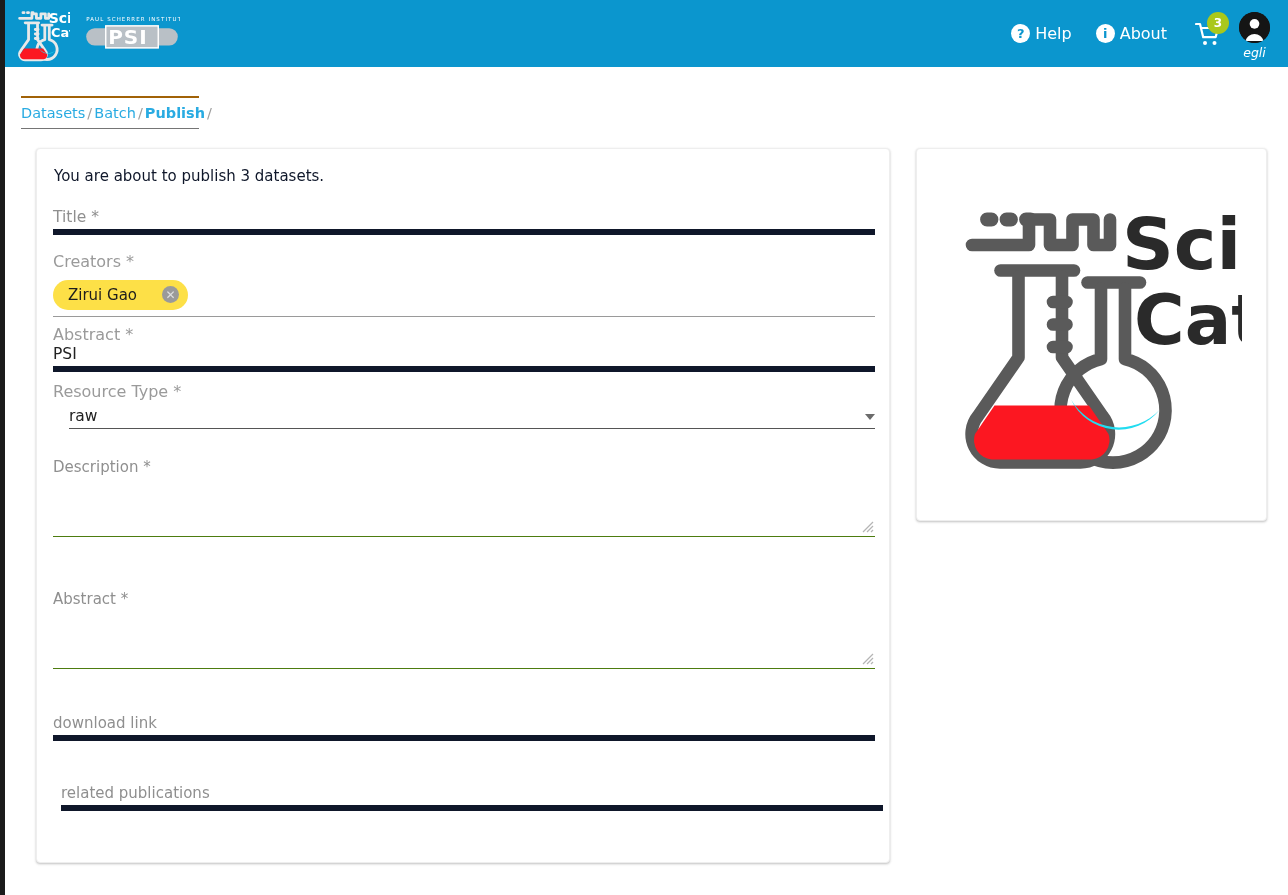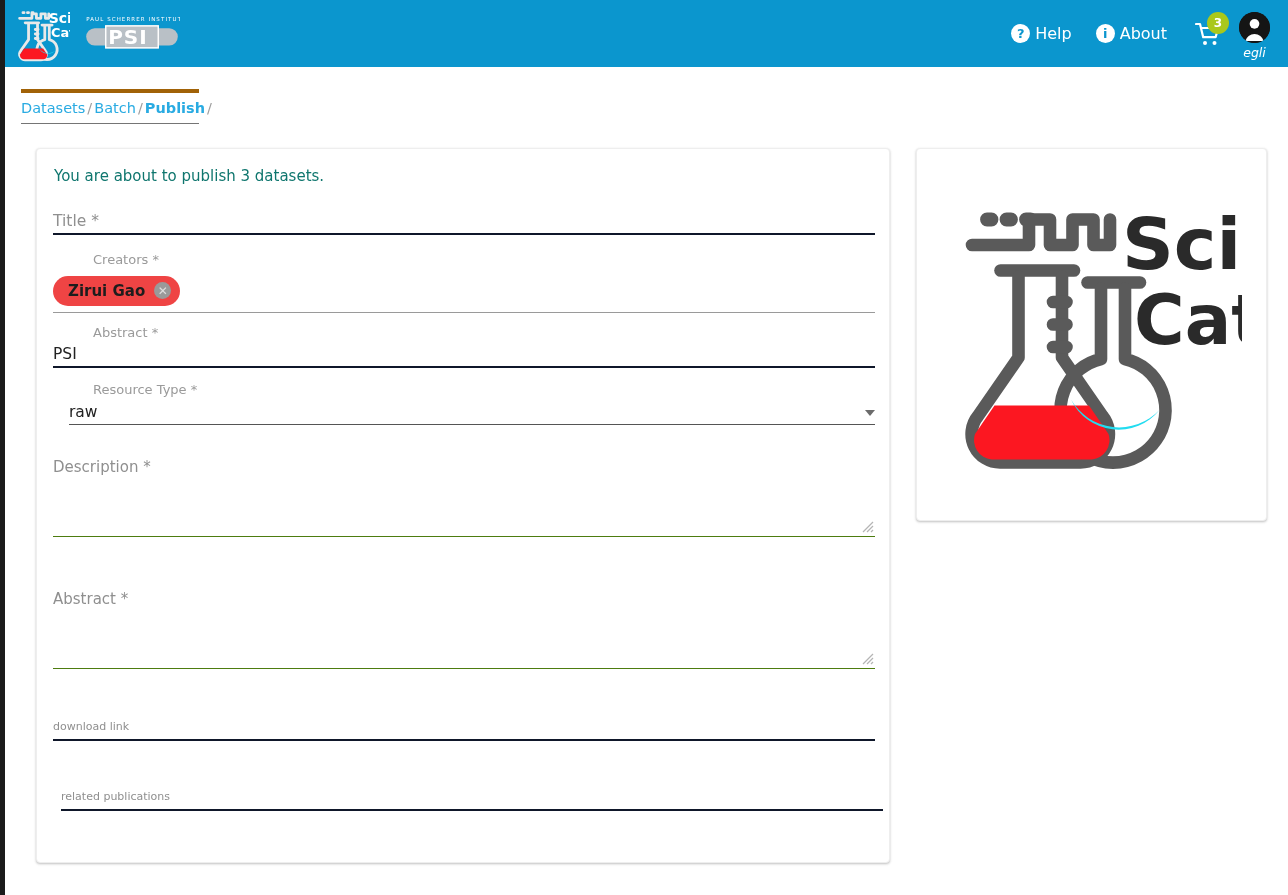--- a/index.html
+++ b/index.html
@@ -67,23 +67,23 @@
   #avatar {
     width: 31px; height: 31px; border-radius: 50%;
     background: #151515;
     display: flex; align-items: center; justify-content: center;
     overflow: hidden;
   }
   #username { color: #ffffff; font-size: 12.5px; margin-top: 2px; font-style: italic; }
 
   
   #breadcrumb-wrap {
-    position: absolute; left: 21px; top: 89px;
+    position: absolute; left: 21px; top: 96px;
     width: 178px;
-    border-top: 4px solid #a16207;
+    border-top: 2px solid #a16207;
     border-bottom: 1px solid #757575;
     padding: 6px 0 6px 0;
   }
   #breadcrumb {
     font-size: 14.5px; color: #8a8a8a; white-space: nowrap;
     line-height: 18px;
   }
   #breadcrumb a { color: #29abe2; text-decoration: none; cursor: pointer; }
   #breadcrumb .crumb-current { color: #29abe2; font-weight: bold; }
   #breadcrumb .crumb-sep { color: #9e9e9e; padding: 0 2px; }
@@ -92,53 +92,52 @@
   #form-card {
     position: absolute; left: 36px; top: 148px;
     width: 854px; height: 715px;
     background: #ffffff;
     border-radius: 4px;
     box-shadow: 0 1px 3px rgba(0,0,0,0.16), 0 1px 2px rgba(0,0,0,0.10);
     border: 1px solid #eeeeee;
   }
   #intro-text {
     position: absolute; left: 17px; top: 18px;
-    font-size: 15px; color: #0f766e;
+    font-size: 15px; color: #0f172a;
   }
 
   .field { position: absolute; left: 16px; width: 822px; }
   .flabel {
-    font-size: 13px; color: #9a9a9a;
-    display: block; margin-bottom: 2px; margin-left: 40px;
+    font-size: 16px; color: #9a9a9a;
+    display: block; margin-bottom: 2px;
   }
   .fline {
-    border-bottom: 2px solid #0f172a;
+    border-bottom: 6px solid #0f172a;
     height: 26px;
     display: flex; align-items: flex-end;
   }
   .fline.thick { border-bottom: 1px solid #555555; }
   .fvalue {
     font-size: 15.5px; color: #222222;
     padding-bottom: 3px; line-height: 18px;
   }
   .fplaceholder {
     font-size: 15.5px; color: #8f8f8f;
     padding-bottom: 3px; line-height: 18px;
   }
-  .fplaceholder-lg { font-size: 11px; }
+  .fplaceholder-lg { font-size: 15px; }
 
   
   #chip-row { height: 44px; display: flex; align-items: center; }
   .chip {
-    display: inline-flex; align-items: center; gap: 9px;
-    background: #ef4444; border-radius: 16px;
+    display: inline-flex; align-items: center; gap: 25px;
+    background: #fde047; border-radius: 16px;
     padding: 6px 9px 6px 15px;
     font-size: 15px; color: #1d1d1d;
     cursor: pointer;
-    font-weight: bold;
   }
   .chip-x {
     width: 17px; height: 17px; border-radius: 50%;
     background: #9a9a9a; color: #e0e0e0;
     font-size: 12px; line-height: 1;
     display: flex; align-items: center; justify-content: center;
     cursor: pointer;
   }
 
   

